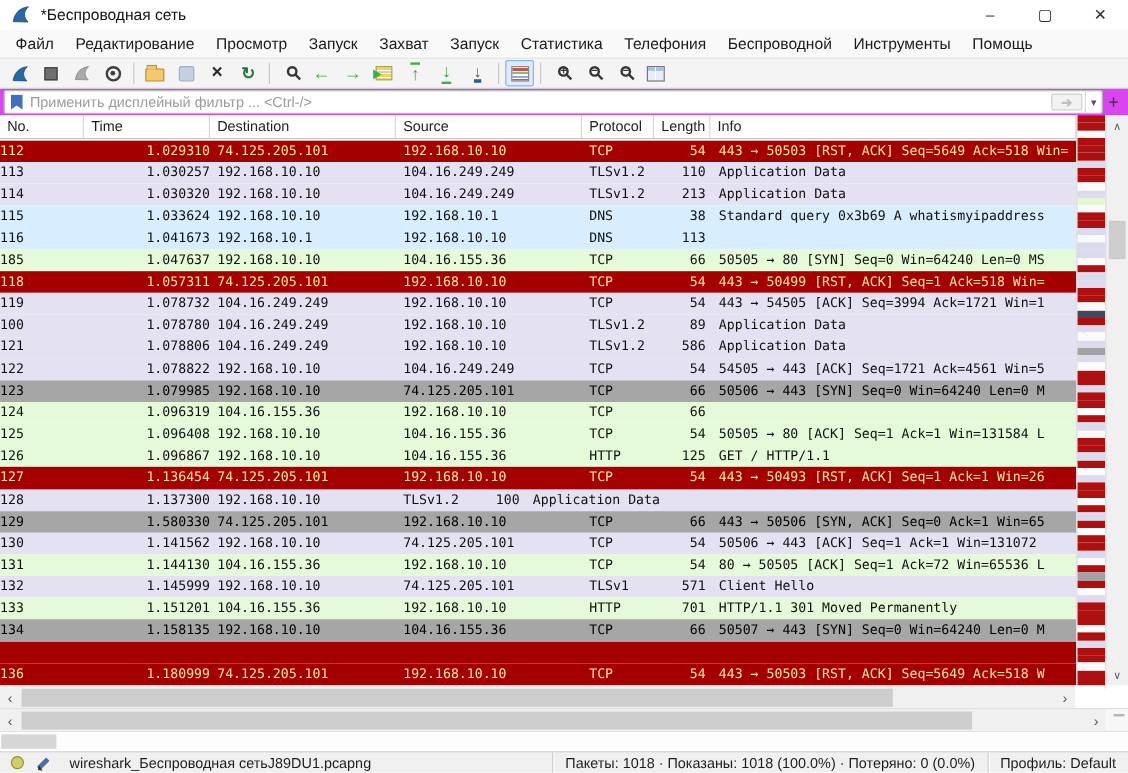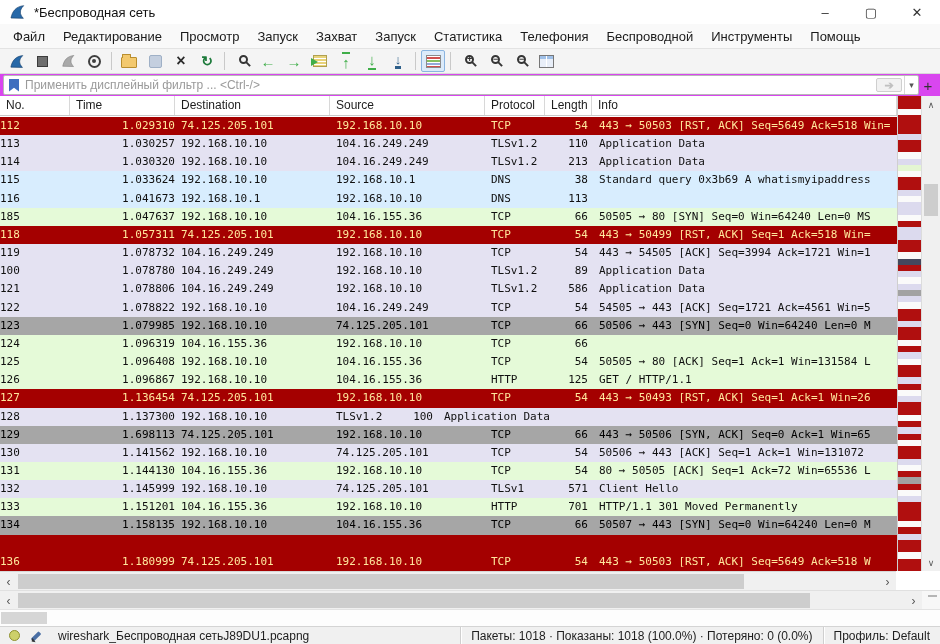--- a/index.html
+++ b/index.html
@@ -235,21 +235,21 @@
     <div class="prow" style="background: rgb(228, 226, 242); color: rgb(16, 16, 16);"><div class="pcell pc-no">119</div><div class="pcell pc-time">1.078732</div><div class="pcell pc-src">104.16.249.249</div><div class="pcell pc-dst">192.168.10.10</div><div class="pcell pc-pro">TCP</div><div class="pcell pc-len">54</div><div class="pcell pc-info">443 → 54505 [ACK] Seq=3994 Ack=1721 Win=1</div></div>
     <div class="prow" style="background: rgb(228, 226, 242); color: rgb(16, 16, 16);"><div class="pcell pc-no">100</div><div class="pcell pc-time">1.078780</div><div class="pcell pc-src">104.16.249.249</div><div class="pcell pc-dst">192.168.10.10</div><div class="pcell pc-pro">TLSv1.2</div><div class="pcell pc-len">89</div><div class="pcell pc-info">Application Data</div></div>
     <div class="prow" style="background: rgb(228, 226, 242); color: rgb(16, 16, 16);"><div class="pcell pc-no">121</div><div class="pcell pc-time">1.078806</div><div class="pcell pc-src">104.16.249.249</div><div class="pcell pc-dst">192.168.10.10</div><div class="pcell pc-pro">TLSv1.2</div><div class="pcell pc-len">586</div><div class="pcell pc-info">Application Data</div></div>
     <div class="prow" style="background: rgb(228, 226, 242); color: rgb(16, 16, 16);"><div class="pcell pc-no">122</div><div class="pcell pc-time">1.078822</div><div class="pcell pc-src">192.168.10.10</div><div class="pcell pc-dst">104.16.249.249</div><div class="pcell pc-pro">TCP</div><div class="pcell pc-len">54</div><div class="pcell pc-info">54505 → 443 [ACK] Seq=1721 Ack=4561 Win=5</div></div>
     <div class="prow" style="background: rgb(166, 166, 166); color: rgb(0, 0, 0);"><div class="pcell pc-no">123</div><div class="pcell pc-time">1.079985</div><div class="pcell pc-src">192.168.10.10</div><div class="pcell pc-dst">74.125.205.101</div><div class="pcell pc-pro">TCP</div><div class="pcell pc-len">66</div><div class="pcell pc-info">50506 → 443 [SYN] Seq=0 Win=64240 Len=0 M</div></div>
     <div class="prow" style="background: rgb(229, 250, 216); color: rgb(16, 16, 16);"><div class="pcell pc-no">124</div><div class="pcell pc-time">1.096319</div><div class="pcell pc-src">104.16.155.36</div><div class="pcell pc-dst">192.168.10.10</div><div class="pcell pc-pro">TCP</div><div class="pcell pc-len">66</div></div>
     <div class="prow" style="background: rgb(229, 250, 216); color: rgb(16, 16, 16);"><div class="pcell pc-no">125</div><div class="pcell pc-time">1.096408</div><div class="pcell pc-src">192.168.10.10</div><div class="pcell pc-dst">104.16.155.36</div><div class="pcell pc-pro">TCP</div><div class="pcell pc-len">54</div><div class="pcell pc-info">50505 → 80 [ACK] Seq=1 Ack=1 Win=131584 L</div></div>
     <div class="prow" style="background: rgb(229, 250, 216); color: rgb(16, 16, 16);"><div class="pcell pc-no">126</div><div class="pcell pc-time">1.096867</div><div class="pcell pc-src">192.168.10.10</div><div class="pcell pc-dst">104.16.155.36</div><div class="pcell pc-pro">HTTP</div><div class="pcell pc-len">125</div><div class="pcell pc-info">GET / HTTP/1.1</div></div>
     <div class="prow" style="background: rgb(164, 0, 0); color: rgb(255, 231, 156);"><div class="pcell pc-no">127</div><div class="pcell pc-time">1.136454</div><div class="pcell pc-src">74.125.205.101</div><div class="pcell pc-dst">192.168.10.10</div><div class="pcell pc-pro">TCP</div><div class="pcell pc-len">54</div><div class="pcell pc-info">443 → 50493 [RST, ACK] Seq=1 Ack=1 Win=26</div></div>
     <div class="prow" style="background: rgb(228, 226, 242); color: rgb(16, 16, 16);"><div class="pcell pc-no">128</div><div class="pcell pc-time">1.137300</div><div class="pcell pc-src">192.168.10.10</div><div class="pcell pc-pro">TLSv1.2</div><div class="pcell pc-len">100</div><div class="pcell pc-info">Application Data</div></div>
-    <div class="prow" style="background: rgb(166, 166, 166); color: rgb(0, 0, 0);"><div class="pcell pc-no">129</div><div class="pcell pc-time">1.698113</div><div class="pcell pc-src">74.125.205.101</div><div class="pcell pc-dst">192.168.10.10</div><div class="pcell pc-pro">TCP</div><div class="pcell pc-len">66</div><div class="pcell pc-info">443 → 50506 [SYN, ACK] Seq=0 Ack=1 Win=65</div></div>
+    <div class="prow" style="background: rgb(166, 166, 166); color: rgb(0, 0, 0);"><div class="pcell pc-no">129</div><div class="pcell pc-time">1.580330</div><div class="pcell pc-src">74.125.205.101</div><div class="pcell pc-dst">192.168.10.10</div><div class="pcell pc-pro">TCP</div><div class="pcell pc-len">66</div><div class="pcell pc-info">443 → 50506 [SYN, ACK] Seq=0 Ack=1 Win=65</div></div>
     <div class="prow" style="background: rgb(228, 226, 242); color: rgb(16, 16, 16);"><div class="pcell pc-no">130</div><div class="pcell pc-time">1.141562</div><div class="pcell pc-src">192.168.10.10</div><div class="pcell pc-dst">74.125.205.101</div><div class="pcell pc-pro">TCP</div><div class="pcell pc-len">54</div><div class="pcell pc-info">50506 → 443 [ACK] Seq=1 Ack=1 Win=131072</div></div>
     <div class="prow" style="background: rgb(229, 250, 216); color: rgb(16, 16, 16);"><div class="pcell pc-no">131</div><div class="pcell pc-time">1.144130</div><div class="pcell pc-src">104.16.155.36</div><div class="pcell pc-dst">192.168.10.10</div><div class="pcell pc-pro">TCP</div><div class="pcell pc-len">54</div><div class="pcell pc-info">80 → 50505 [ACK] Seq=1 Ack=72 Win=65536 L</div></div>
     <div class="prow" style="background: rgb(228, 226, 242); color: rgb(16, 16, 16);"><div class="pcell pc-no">132</div><div class="pcell pc-time">1.145999</div><div class="pcell pc-src">192.168.10.10</div><div class="pcell pc-dst">74.125.205.101</div><div class="pcell pc-pro">TLSv1</div><div class="pcell pc-len">571</div><div class="pcell pc-info">Client Hello</div></div>
     <div class="prow" style="background: rgb(229, 250, 216); color: rgb(16, 16, 16);"><div class="pcell pc-no">133</div><div class="pcell pc-time">1.151201</div><div class="pcell pc-src">104.16.155.36</div><div class="pcell pc-dst">192.168.10.10</div><div class="pcell pc-pro">HTTP</div><div class="pcell pc-len">701</div><div class="pcell pc-info">HTTP/1.1 301 Moved Permanently</div></div>
     <div class="prow" style="background: rgb(166, 166, 166); color: rgb(0, 0, 0);"><div class="pcell pc-no">134</div><div class="pcell pc-time">1.158135</div><div class="pcell pc-src">192.168.10.10</div><div class="pcell pc-dst">104.16.155.36</div><div class="pcell pc-pro">TCP</div><div class="pcell pc-len">66</div><div class="pcell pc-info">50507 → 443 [SYN] Seq=0 Win=64240 Len=0 M</div></div>
     <div class="prow" style="background: rgb(164, 0, 0); color: rgb(255, 231, 156); flex-direction: column;"><div class="pcell pc-no">135</div><div class="pcell pc-time">1.169019</div><div class="pcell pc-src">74.125.205.101</div><div class="pcell pc-dst">192.168.10.10</div><div class="pcell pc-pro">TCP</div><div class="pcell pc-len">54</div></div>
     <div class="prow" style="background: rgb(164, 0, 0); color: rgb(255, 231, 156);"><div class="pcell pc-no">136</div><div class="pcell pc-time">1.180999</div><div class="pcell pc-src">74.125.205.101</div><div class="pcell pc-dst">192.168.10.10</div><div class="pcell pc-pro">TCP</div><div class="pcell pc-len">54</div><div class="pcell pc-info">443 → 50503 [RST, ACK] Seq=5649 Ack=518 W</div></div>
   </div>
 
 <div class="minimap">

